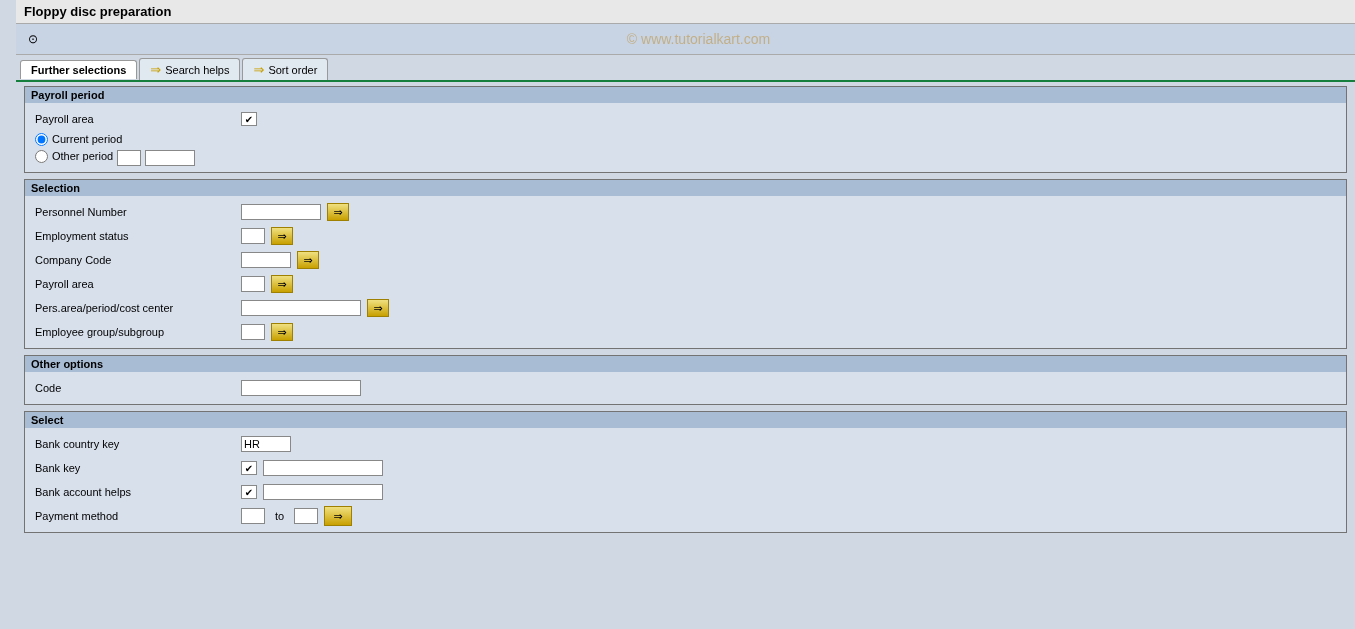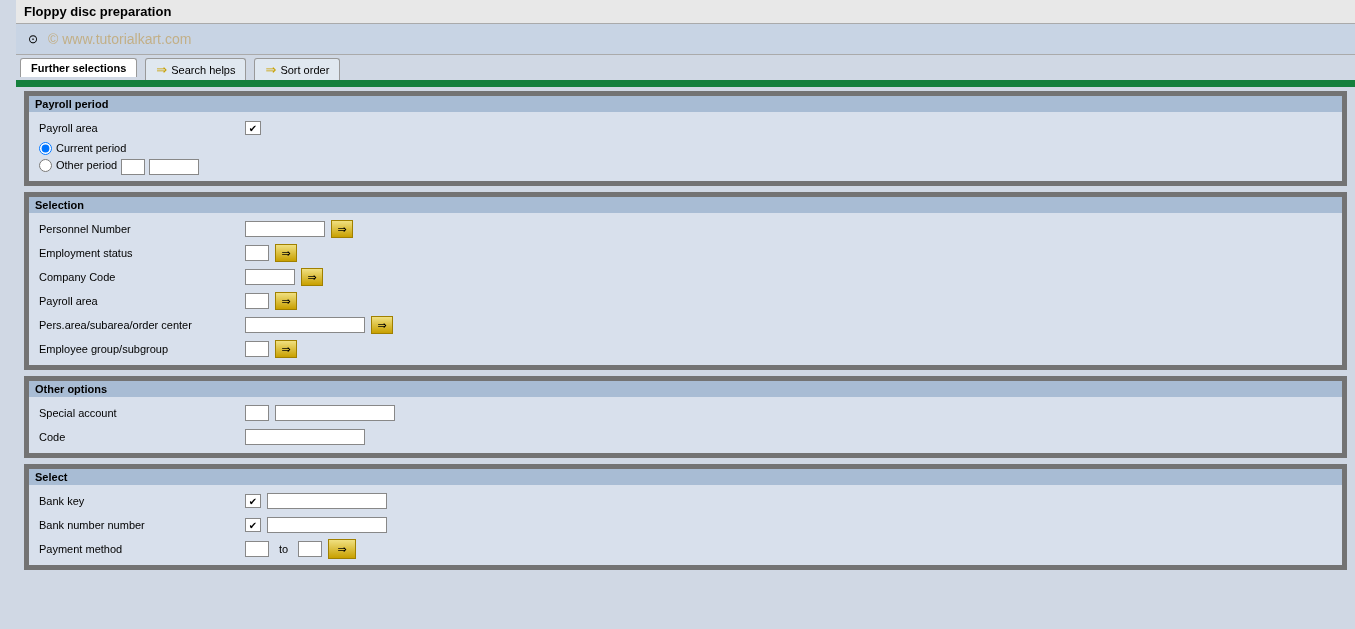--- a/index.html
+++ b/index.html
@@ -31,30 +31,30 @@
       height: 22px;
       display: flex;
       align-items: center;
       justify-content: center;
       cursor: pointer;
     }
     .watermark {
       color: #c0a060;
       font-size: 14px;
       flex: 1;
-      text-align: left;
+      text-align: center;
       opacity: 0.7;
     }
     .tab-bar {
       background: #d0d8e4;
       padding: 3px 4px 0 4px;
       display: flex;
-      align-items: flex-start;
-      gap: 8px;
-      border-bottom: 7px solid #15803d;
+      align-items: center;
+      gap: 2px;
+      border-bottom: 2px solid #15803d;
     }
     .tab-btn {
       background: #e0e8f0;
       border: 1px solid #999;
       border-bottom: none;
       padding: 3px 10px;
       cursor: pointer;
       font-size: 11px;
       display: flex;
       align-items: center;
@@ -73,21 +73,21 @@
       background: #d0d8e4;
       padding: 4px 8px;
       overflow-y: auto;
       height: calc(629px - 80px);
       display: flex;
       flex-direction: column;
       gap: 6px;
     }
     .section {
       background: #d8e0ec;
-      border: 5px solid #737373;
+      border: 1px solid #737373;
     }
     .section-header {
       background: #a8bcd4;
       padding: 2px 6px;
       font-weight: bold;
       font-size: 11px;
       color: #000;
     }
     .section-body {
       padding: 6px 10px;
@@ -265,65 +265,64 @@
             <button class="arrow-btn">⇒</button>
           </div>
 
           <div class="field-row">
             <span class="field-label">Payroll area</span>
             <input type="text" class="field-input field-input-sm" style="">
             <button class="arrow-btn">⇒</button>
           </div>
 
           <div class="field-row">
-            <span class="field-label">Pers.area/subarea/order center</span>
+            <span class="field-label">Pers.area/period/cost center</span>
             <input type="text" class="field-input field-input-xl" style="">
             <button class="arrow-btn">⇒</button>
           </div>
 
           <div class="field-row">
             <span class="field-label">Employee group/subgroup</span>
             <input type="text" class="field-input field-input-sm" style="">
             <button class="arrow-btn">⇒</button>
           </div>
 
         </div>
       </div>
 
       <div class="section">
         <div class="section-header">Other options</div>
         <div class="section-body">
 
-          <div class="field-row">
-            <span class="field-label">Special account</span>
-            <input type="text" class="field-input field-input-sm" style="">
-            <input type="text" class="field-input field-input-xl" style="">
-          </div>
 
           <div class="field-row">
             <span class="field-label">Code</span>
             <input type="text" class="field-input field-input-xl" style="">
           </div>
 
         </div>
       </div>
 
       <div class="section">
         <div class="section-header">Select</div>
         <div class="section-body">
 
+          <div class="field-row">
+            <span class="field-label">Bank country key</span>
+            <input type="text" class="field-input field-input-md" value="HR" style="">
+          </div>
 
           <div class="field-row">
             <span class="field-label">Bank key</span>
             <div class="checkbox-icon" style="width:16px;height:14px;font-size:10px;">✔</div>
             <input type="text" class="field-input field-input-xl" style="">
           </div>
 
           <div class="field-row">
-            <span class="field-label">Bank number number</span>
+            <span class="field-label">Bank account helps</span>
             <div class="checkbox-icon" style="width:16px;height:14px;font-size:10px;">✔</div>
             <input type="text" class="field-input field-input-xl" style="">
           </div>
 
           <div class="field-row">
             <span class="field-label">Payment method</span>
             <input type="text" class="field-input field-input-sm" style="">
             <span class="to-label">to</span>
             <input type="text" class="field-input field-input-sm" style="">
             <button class="arrow-btn arrow-btn-large">⇒</button>

